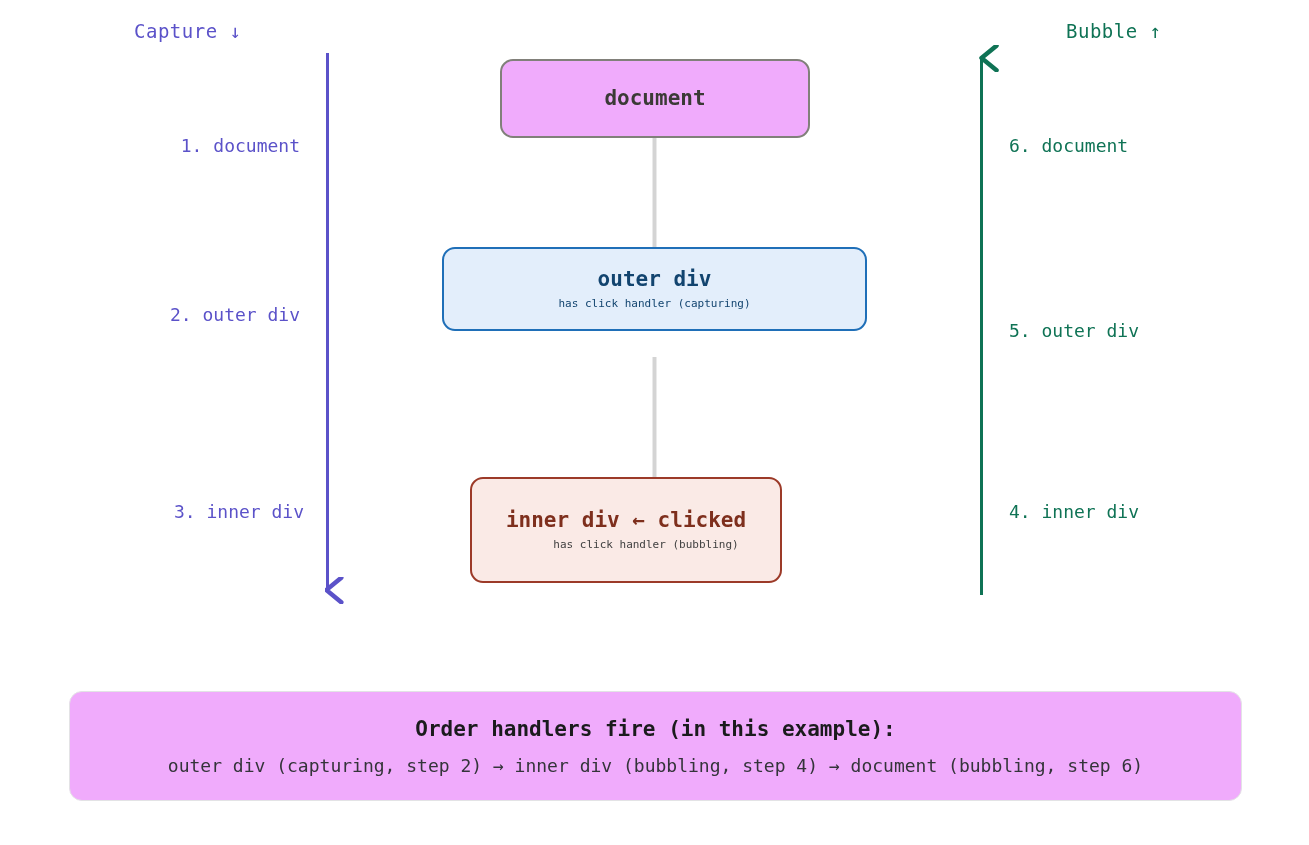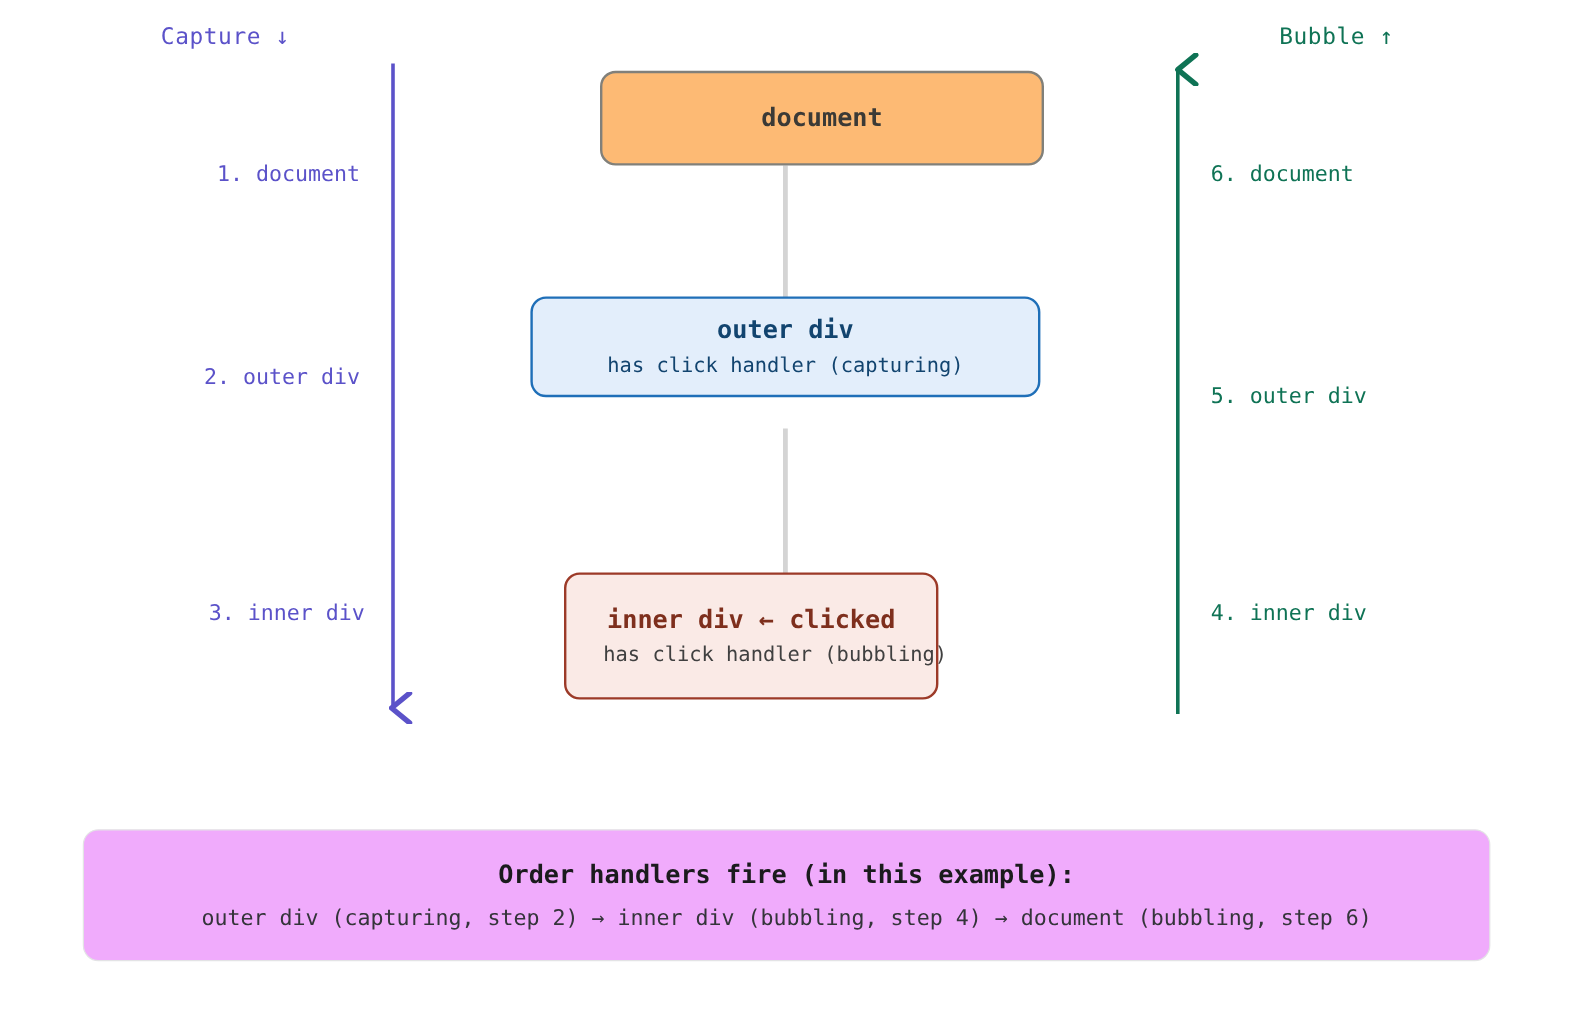--- a/index.html
+++ b/index.html
@@ -81,33 +81,33 @@
     text-align: center;
     z-index: 3;
   }
   .node-title {
     font-size: 21px;
     font-weight: bold;
     line-height: 1.25;
     white-space: nowrap;
   }
   .node-sub {
-    font-size: 17px;
+    font-size: 11px;
     font-weight: normal;
     line-height: 1.3;
     margin-top: 5px;
     white-space: nowrap;
   }
 
   #node-document {
     left: 500px;
     top: 59px;
-    width: 370px;
+    width: 310px;
     height: 79px;
-    background: #fdba74;
+    background: #f0abfc;
     border: 2px solid #81807a;
     color: #3b3a36;
   }
 
   #node-outer-div {
     left: 442px;
     top: 247px;
     width: 425px;
     height: 84px;
     background: #e3eefb;

